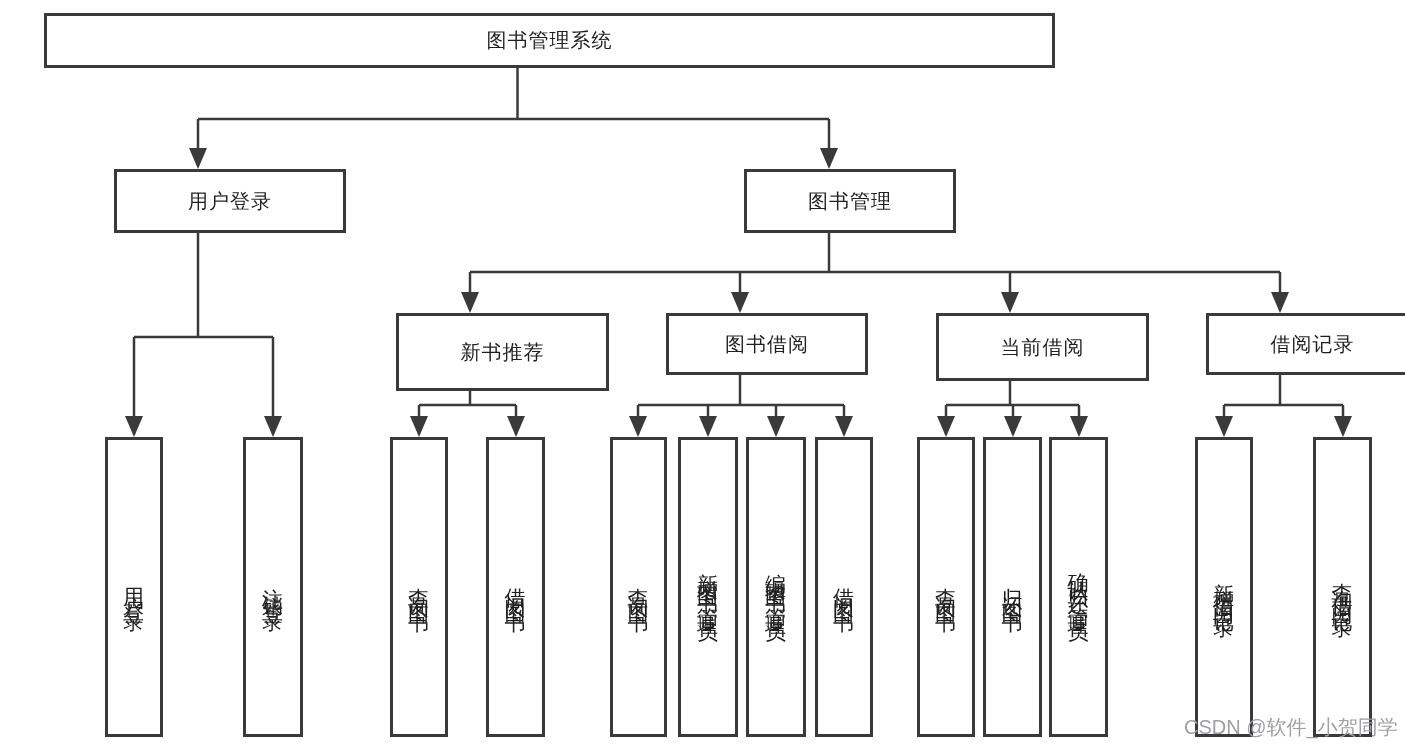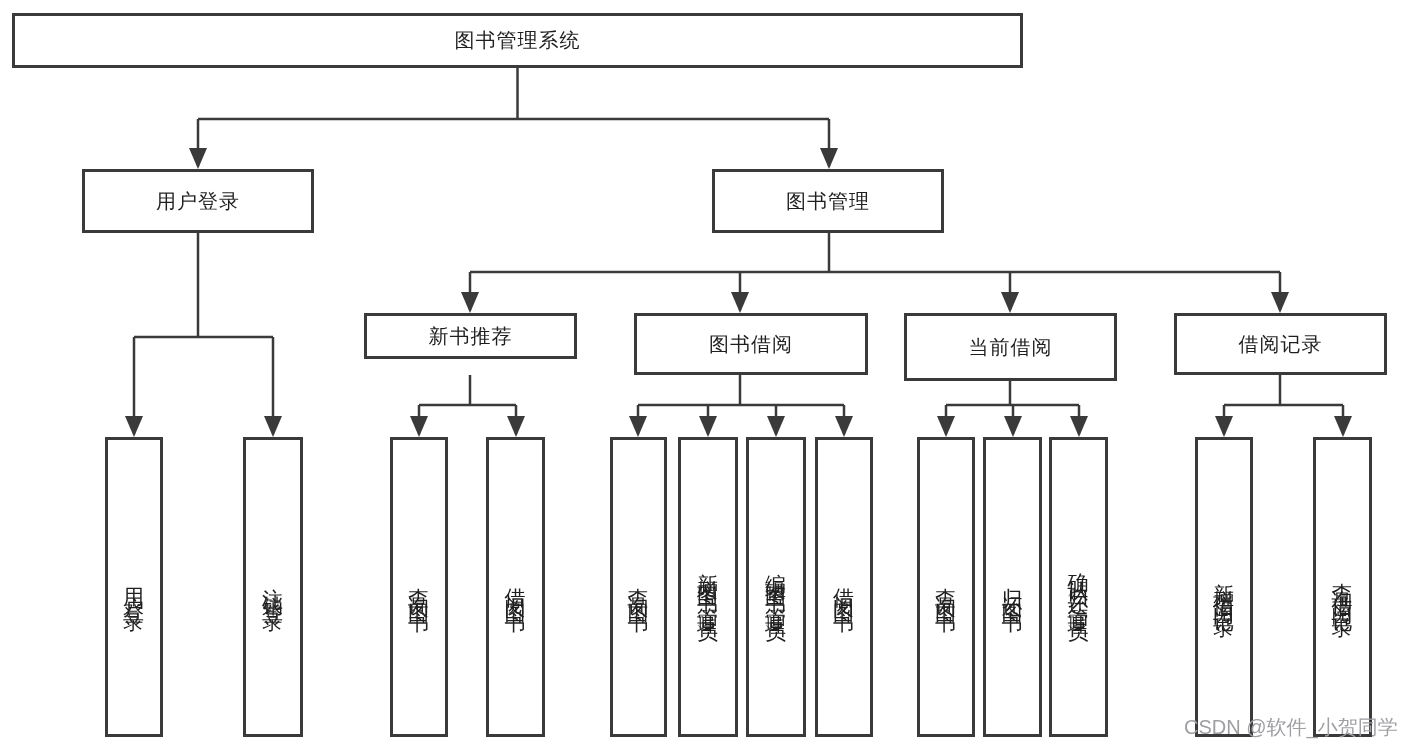--- a/index.html
+++ b/index.html
@@ -26,20 +26,21 @@
     box-sizing: border-box;
     border: 3px solid #3a3a3a;
     background: #ffffff;
     display: flex;
     align-items: center;
     justify-content: center;
     font-size: 20px;
     color: #1f1f1f;
     letter-spacing: 1px;
     white-space: nowrap;
+    margin-left: 32px;
   }
   .vbox {
     position: absolute;
     top: 437px;
     height: 300px;
     box-sizing: border-box;
     border: 3px solid #3a3a3a;
     background: #ffffff;
     display: flex;
     align-items: center;
@@ -132,24 +133,24 @@
       <path d="M1004 416 H1022 L1013 437 Z"></path>
       <path d="M1070 416 H1088 L1079 437 Z"></path>
       <path d="M1215 416 H1233 L1224 437 Z"></path>
       <path d="M1334 416 H1352 L1343 437 Z"></path>
     </g>
   </svg>
 
   <div class="hbox" style="left:12px; top:13px; width:1011px; height:55px;">图书管理系统</div>
 
   <div class="hbox" style="left:82px; top:169px; width:232px; height:64px;">用户登录</div>
-  <div class="hbox" style="left:712px; top:169px; width:232px; height:64px;">图书管理</div>
+  <div class="hbox" style="left:712px; top:169px; width:212px; height:64px;">图书管理</div>
 
-  <div class="hbox" style="left:364px; top:313px; width:213px; height:46px;">新书推荐</div>
-  <div class="hbox" style="left:634px; top:313px; width:234px; height:62px;">图书借阅</div>
+  <div class="hbox" style="left:364px; top:313px; width:213px; height:78px;">新书推荐</div>
+  <div class="hbox" style="left:634px; top:313px; width:202px; height:62px;">图书借阅</div>
   <div class="hbox" style="left:904px; top:313px; width:213px; height:68px;">当前借阅</div>
   <div class="hbox" style="left:1174px; top:313px; width:213px; height:62px;">借阅记录</div>
 
   <div class="vbox" style="left:105px; width:58px;">
     <span class="vtext">用户登录</span>
   </div>
   <div class="vbox" style="left:243px; width:60px;">
     <span class="vtext">注销登录</span>
   </div>
 

